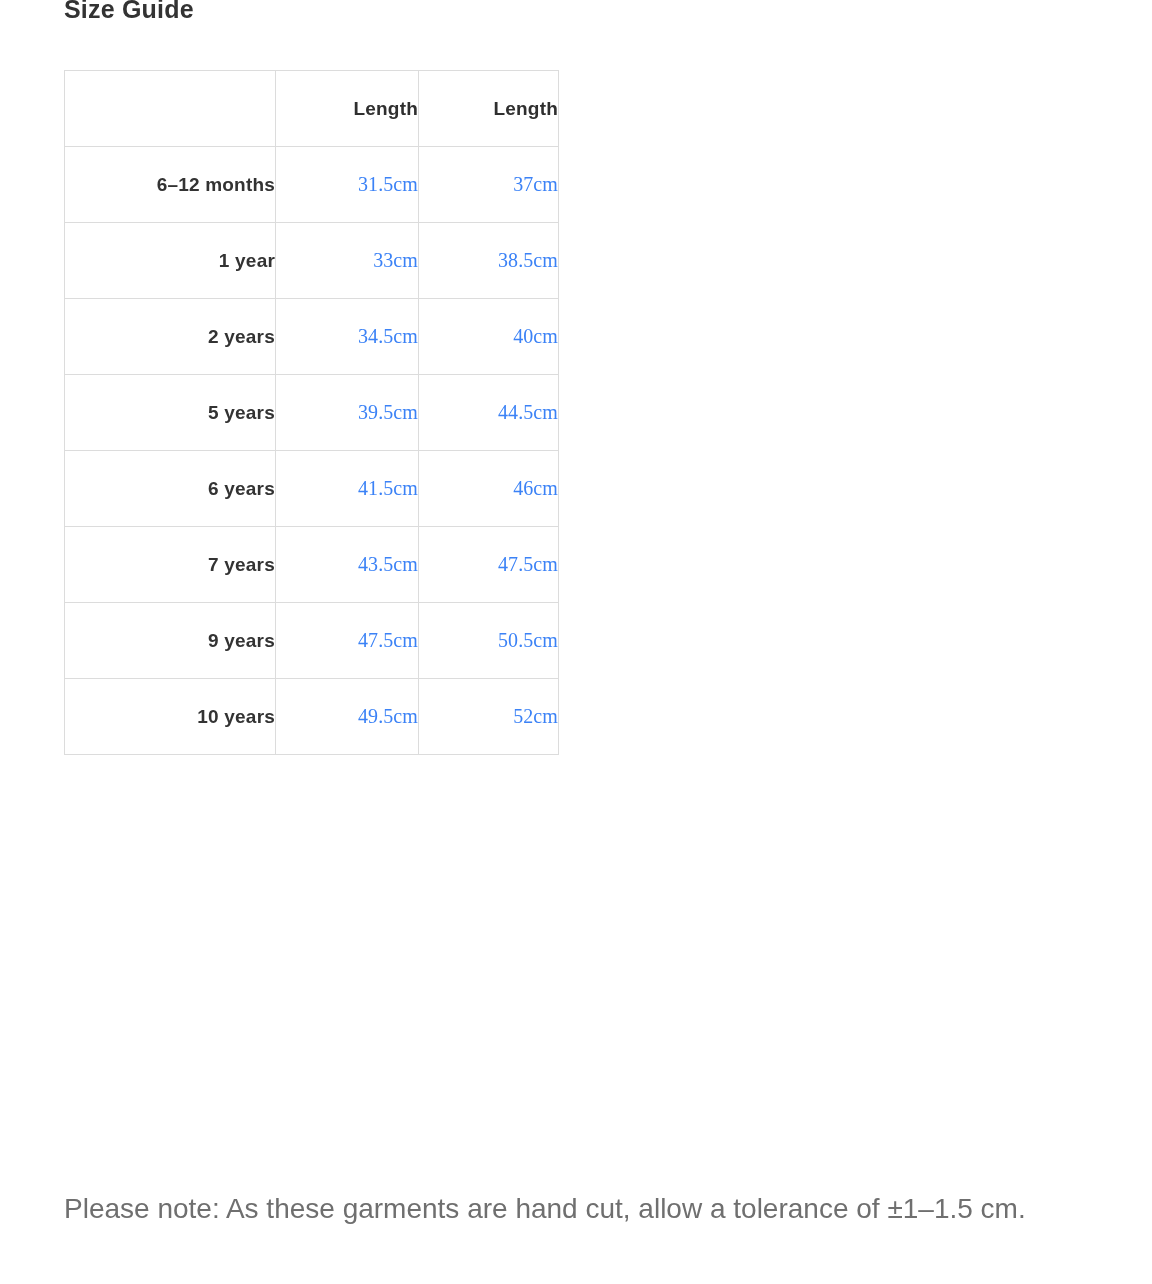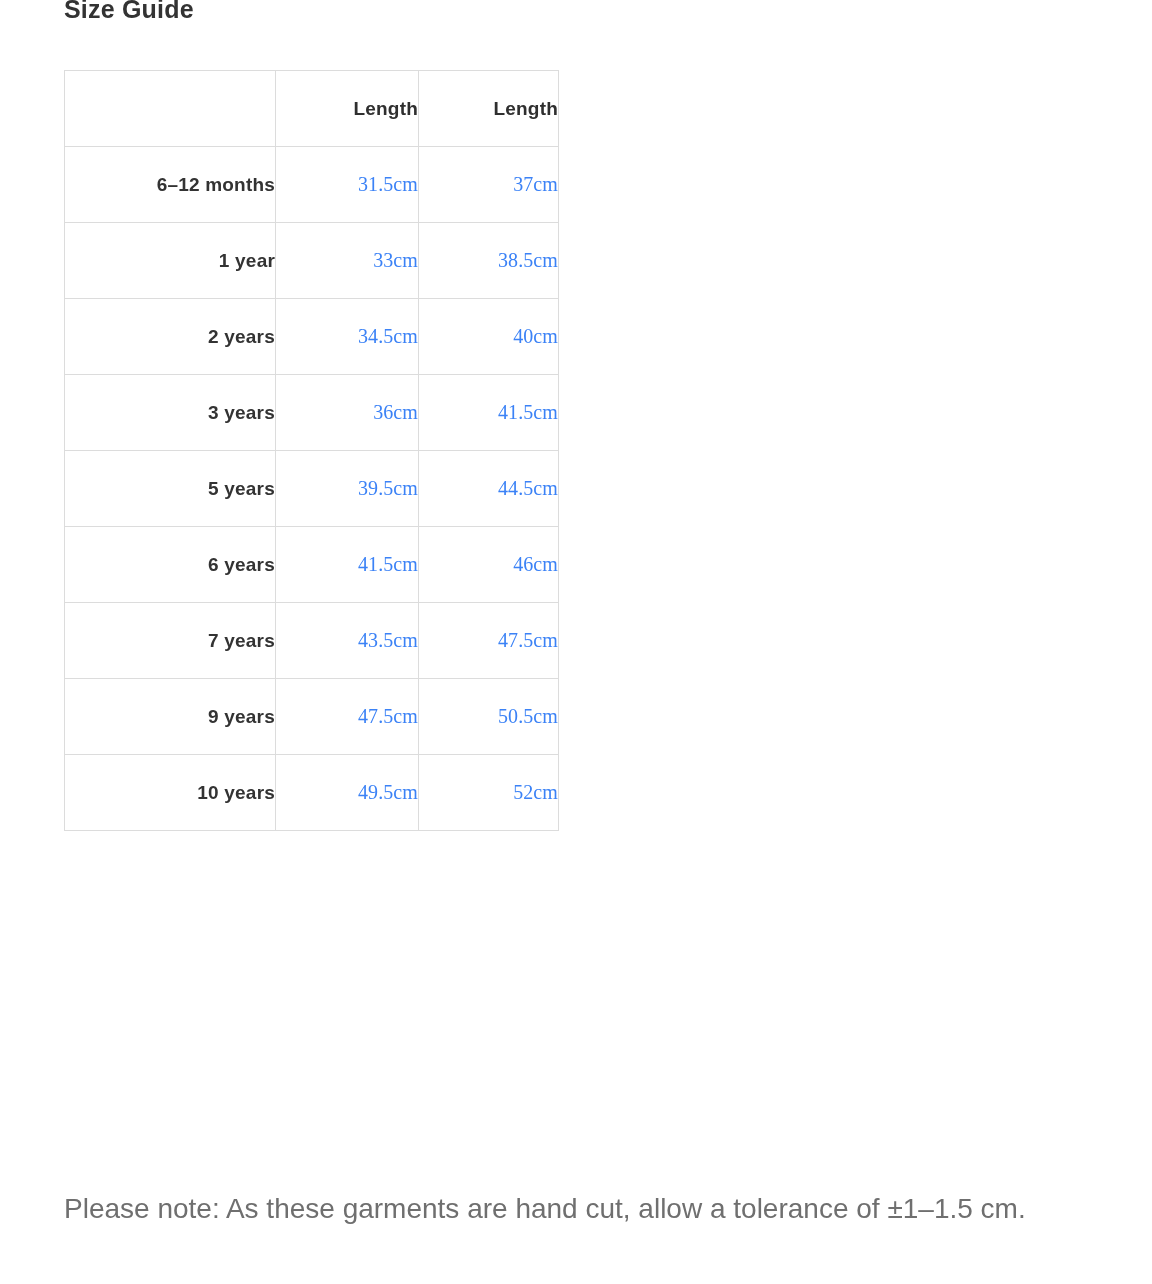--- a/index.html
+++ b/index.html
@@ -127,25 +127,20 @@
         <th class="row-label">1 year</th>
         <td class="value-cell">33cm</td>
         <td class="value-cell">38.5cm</td>
       </tr>
       <tr>
         <th class="row-label">2 years</th>
         <td class="value-cell">34.5cm</td>
         <td class="value-cell">40cm</td>
       </tr>
       <tr>
-        <th class="row-label">3 years</th>
-        <td class="value-cell">36cm</td>
-        <td class="value-cell">41.5cm</td>
-      </tr>
-      <tr>
         <th class="row-label">5 years</th>
         <td class="value-cell">39.5cm</td>
         <td class="value-cell">44.5cm</td>
       </tr>
       <tr>
         <th class="row-label">6 years</th>
         <td class="value-cell">41.5cm</td>
         <td class="value-cell">46cm</td>
       </tr>
       <tr>

